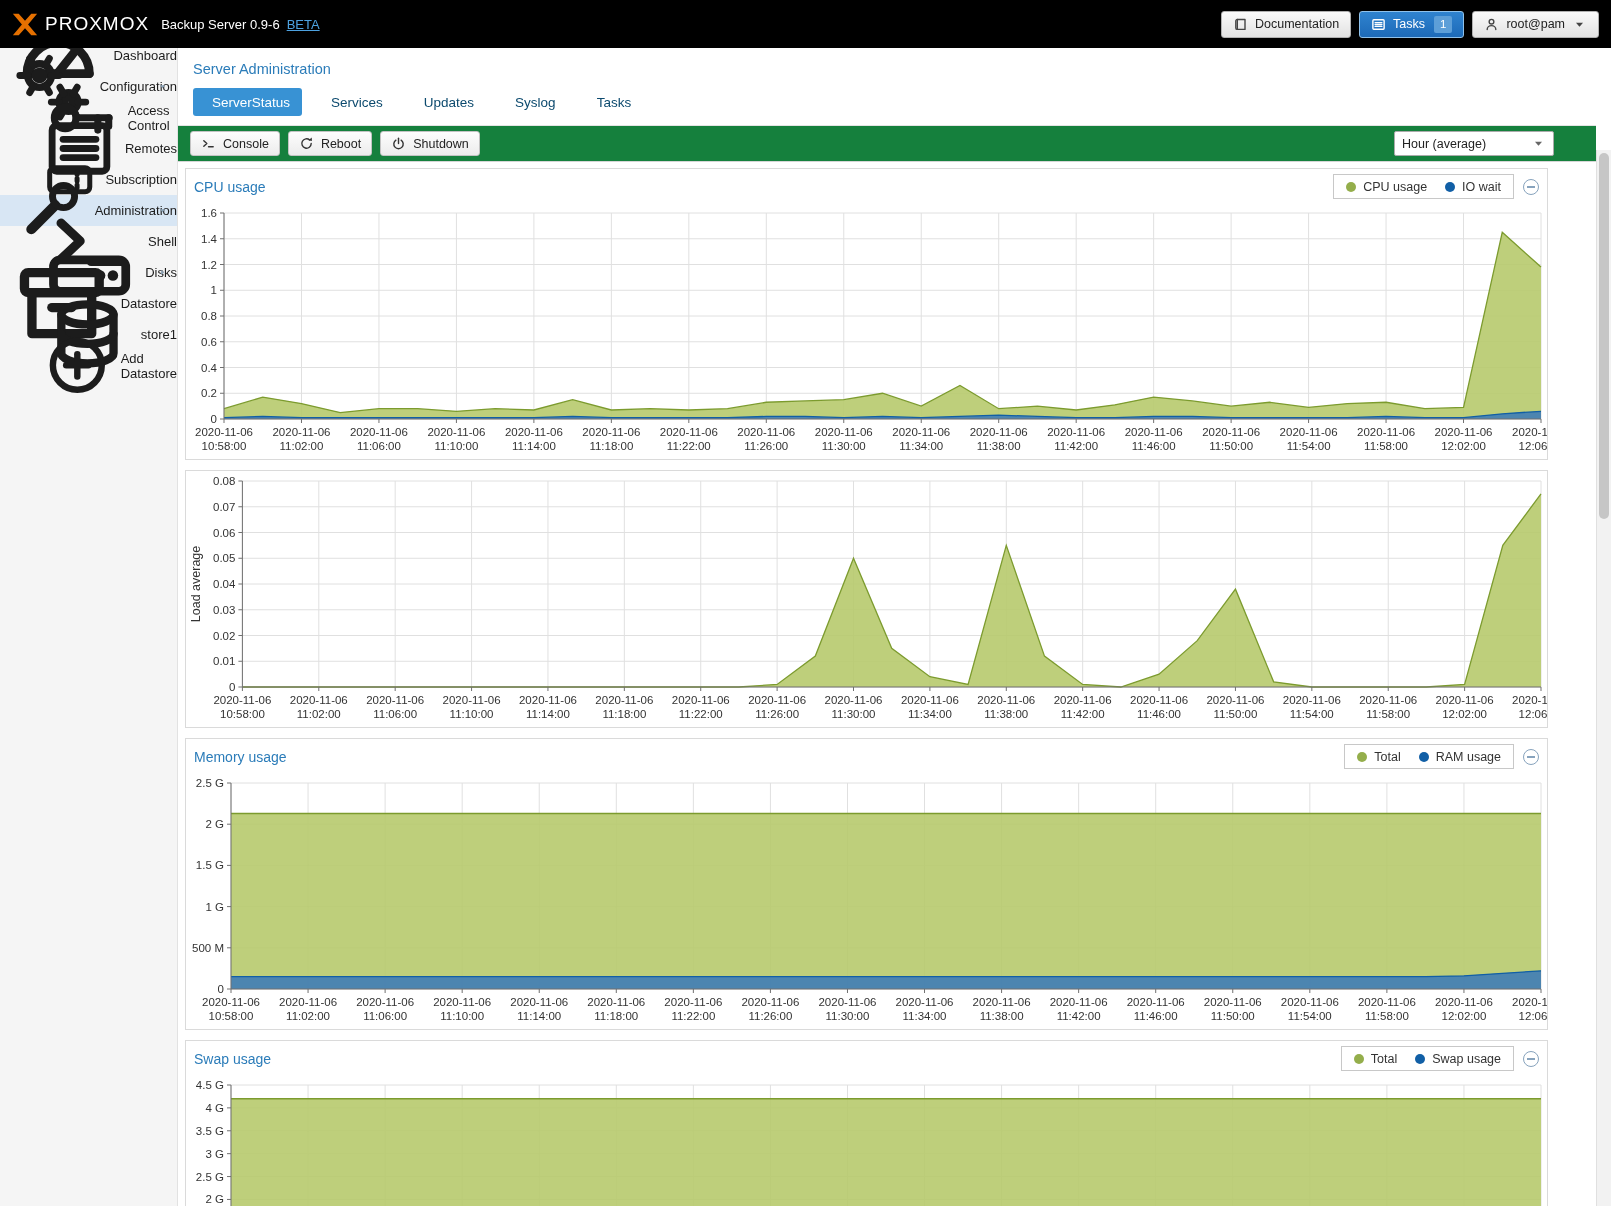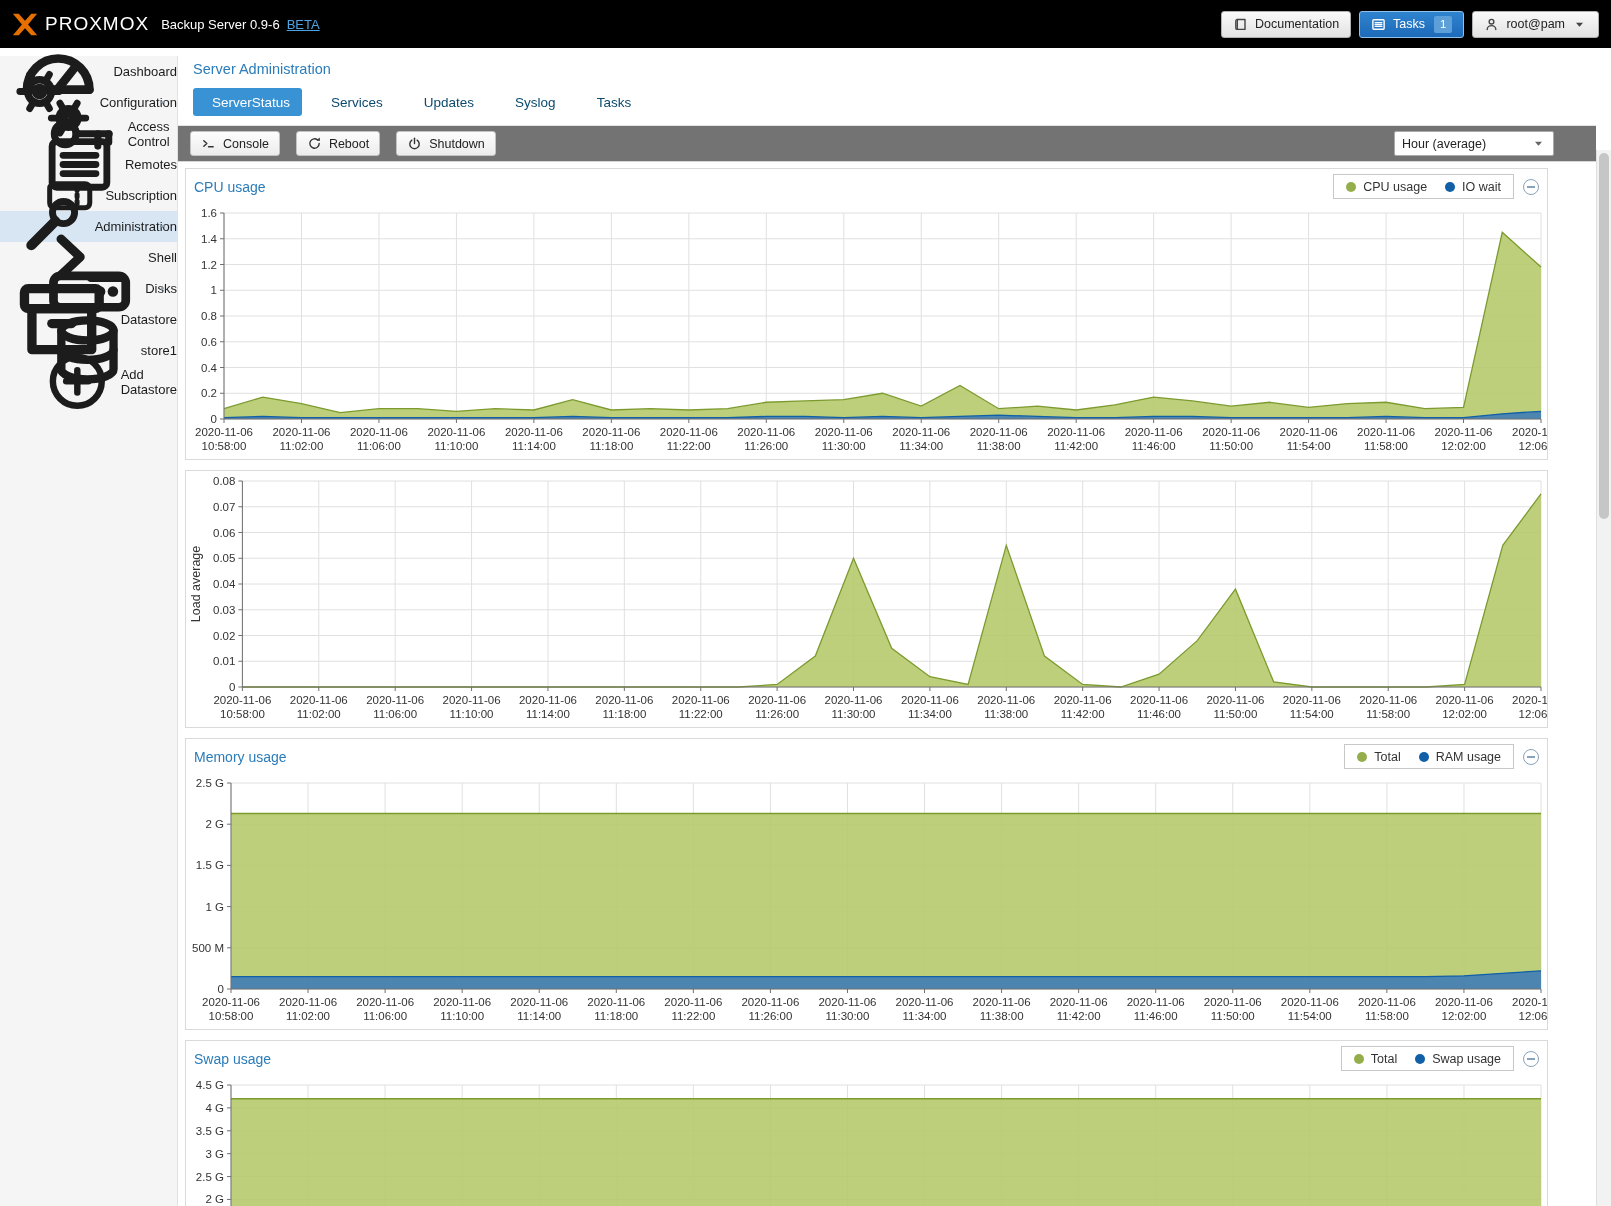--- a/index.html
+++ b/index.html
@@ -15,36 +15,36 @@
   .topbar-right{margin-left:auto;display:flex;gap:8px;align-items:center}
   .tb-btn{display:flex;align-items:center;gap:7px;height:27px;padding:0 11px;border-radius:3px;
     background:linear-gradient(#fafafa,#e2e2e2);border:1px solid #b0b0b0;color:#222;
     font-size:12.5px;cursor:pointer;font-family:inherit}
   .tb-btn i{display:inline-flex;color:#444}
   .tb-btn.primary{background:linear-gradient(#2f83cf,#1d6ab8);border:1px solid #8fc1ea;color:#fff}
   .tb-btn.primary i{color:#fff}
   .badge{background:#5d9fd8;color:#fff;border-radius:2px;padding:0 6px;font-size:11.5px;
     height:17px;line-height:17px;margin-left:2px}
   
-  .sidebar{position:absolute;top:56px;left:0;width:178px;bottom:0;background:#f5f5f5;
+  .sidebar{position:absolute;top:40px;left:0;width:178px;bottom:0;background:#f5f5f5;
     border-right:1px solid #e2e2e2}
   .nav-item{position:relative;display:flex;align-items:center;gap:9px;height:31px;
     padding-left:12px;cursor:pointer;color:#1c1c1c;font-size:13px}
   .nav-item.lvl1{padding-left:43px}
   .nav-item.selected{background:#d8e6f4}
   .nav-caret{position:absolute;right:9px;top:10px;color:#8ba1b4;display:inline-flex}
   
   .content{position:absolute;left:178px;top:48px;right:15px;bottom:0;background:#fff;
     display:flex;flex-direction:column;overflow:hidden}
   .page-title{color:#2b7cb9;font-size:14.5px;padding:13px 0 2px 15px;flex:none}
   .tabs{display:flex;gap:10px;padding:9px 0 9px 15px;align-items:center;flex:none}
   .tab{display:flex;align-items:center;gap:7px;height:28px;padding:0 12px;border-radius:3px;
     color:#0c4a6e;cursor:pointer;font-size:13.5px}
   .tab.active{background:#3892d4;color:#fff}
-  .toolbar{display:flex;align-items:center;gap:16px;background:#737373;
+  .toolbar{display:flex;align-items:center;gap:8px;background:#15803d;
     border-top:1px solid #e4e4e4;border-bottom:1px solid #d6d6d6;
     padding:5px 42px 5px 12px;flex:none}
   .tool-btn{display:flex;align-items:center;gap:7px;height:25px;padding:0 10px;
     background:linear-gradient(#fdfdfd,#ececec);border:1px solid #c3c3c3;border-radius:3px;
     font-size:12.5px;color:#222;cursor:pointer;font-family:inherit}
   .tool-btn i{display:inline-flex;color:#333}
   .spacer{flex:1}
   .select{display:flex;align-items:center;justify-content:space-between;width:160px;height:25px;
     border:1px solid #ababab;border-radius:2px;background:#fff;padding:0 7px;
     font-size:12.5px;color:#222;cursor:pointer}

